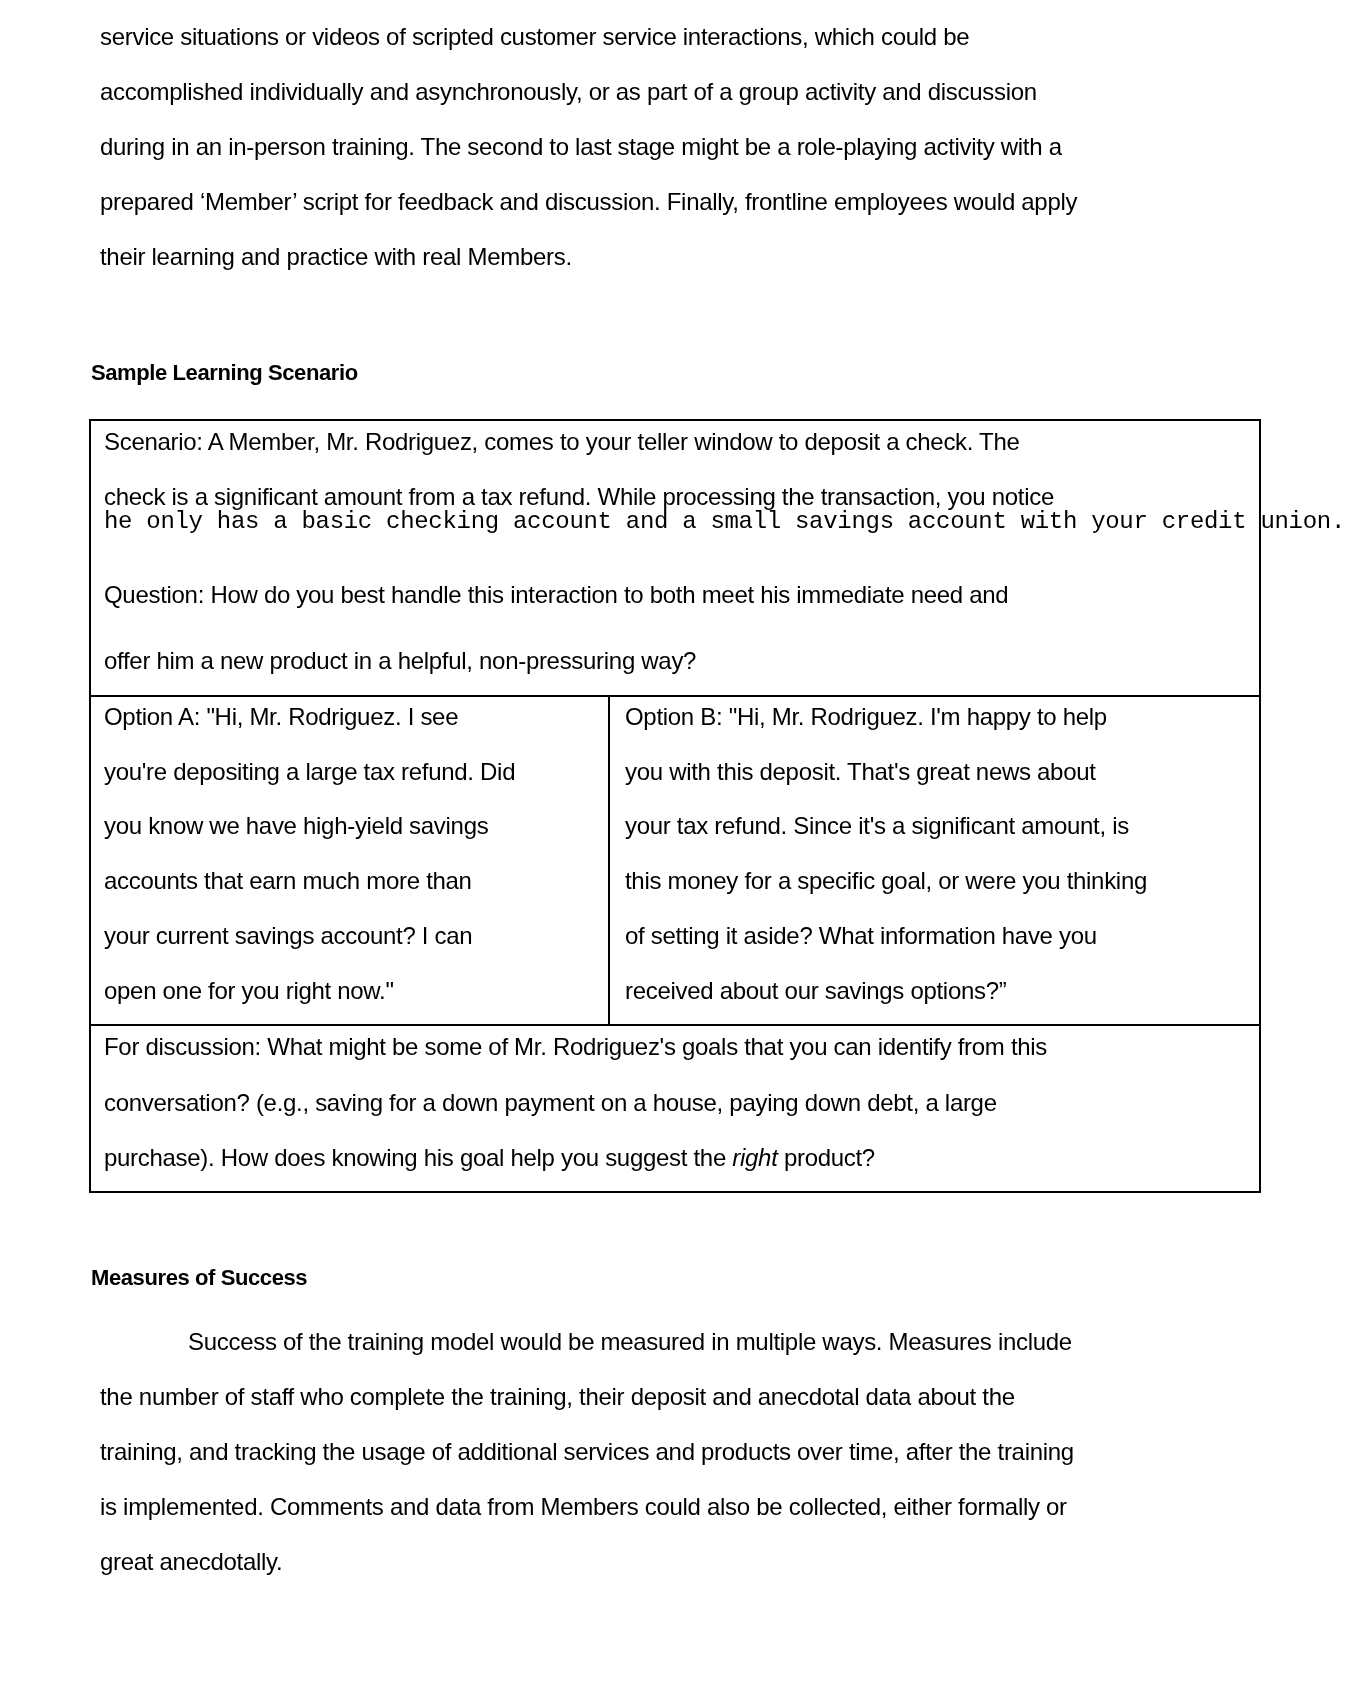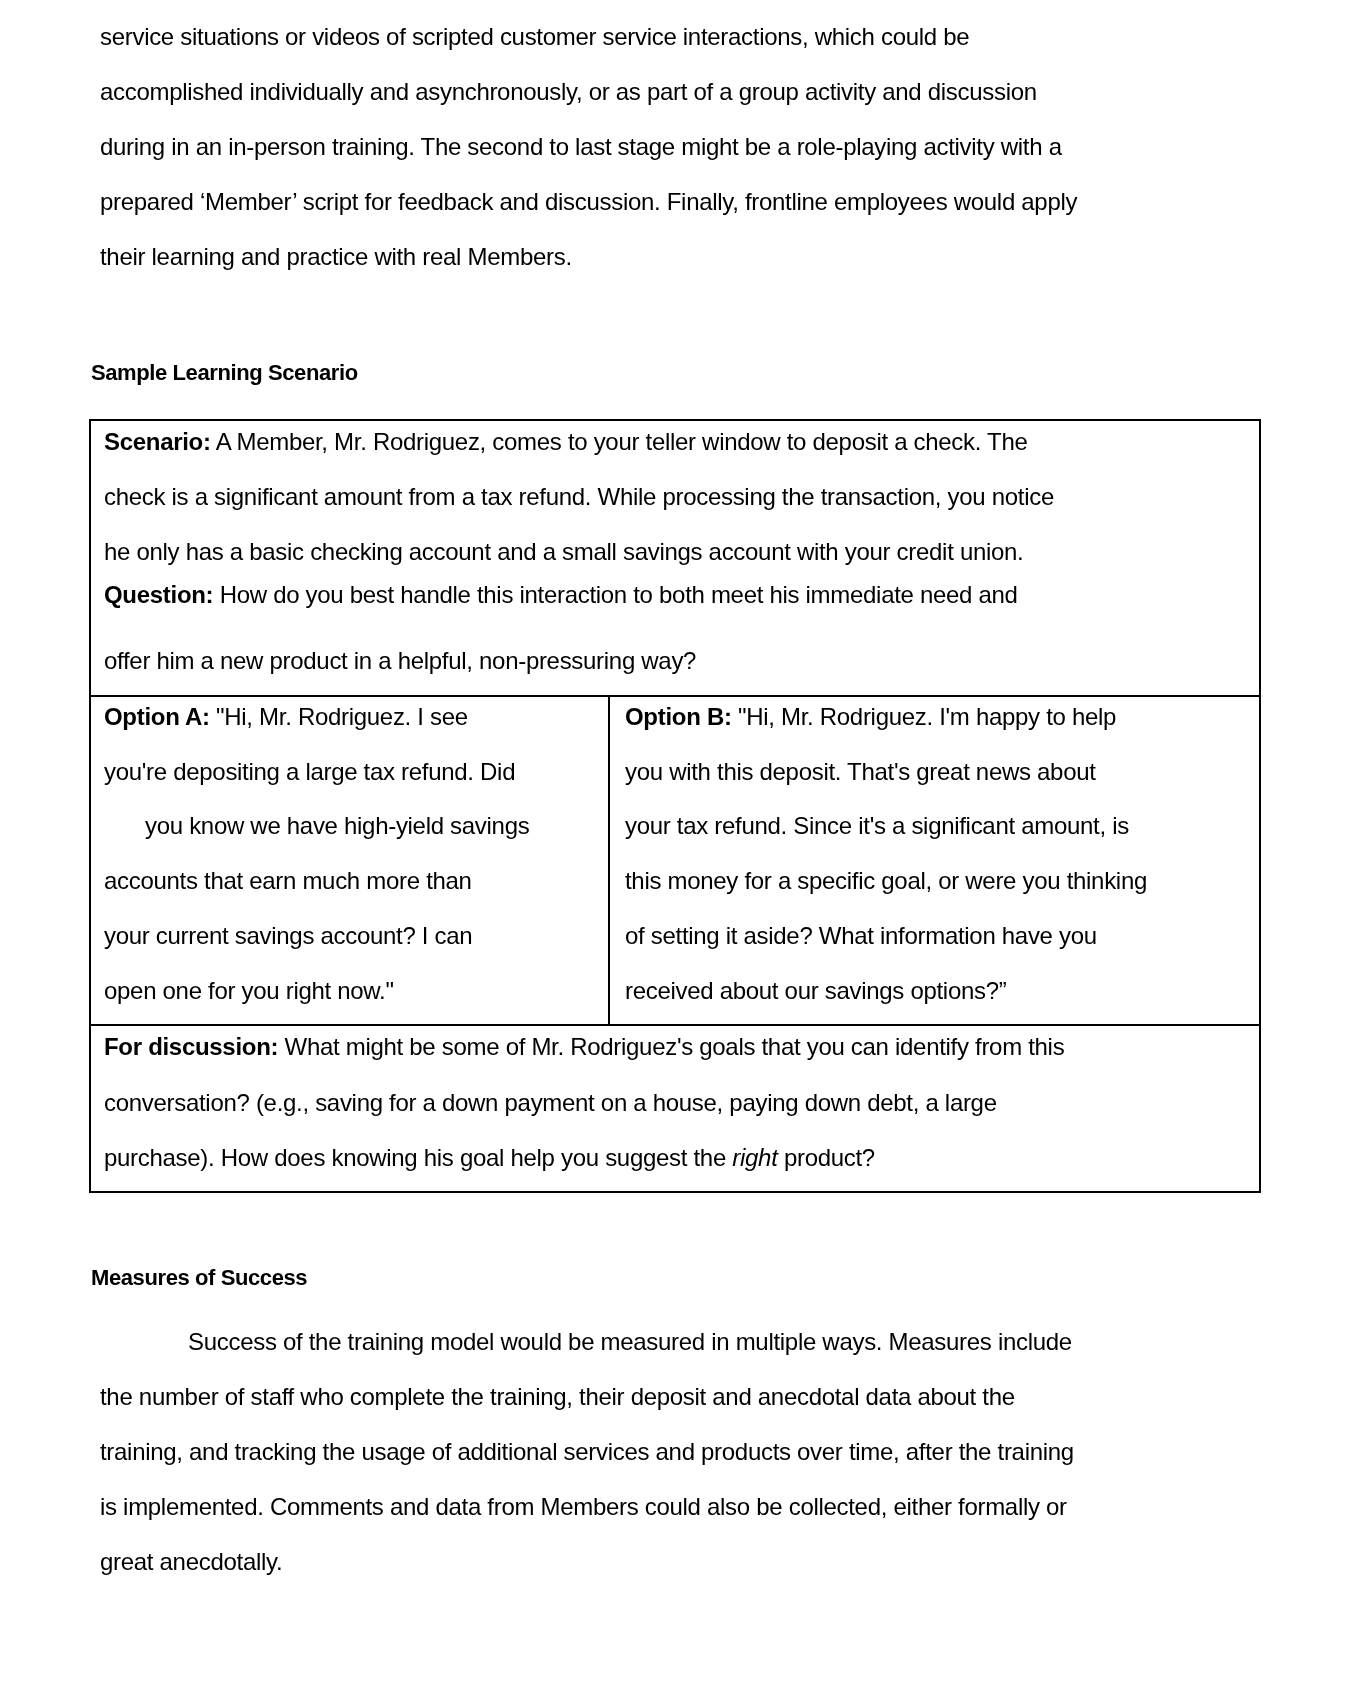--- a/index.html
+++ b/index.html
@@ -14,21 +14,21 @@
   .para { position: absolute; left: 92px; }
   .heading {
     position: absolute; left: 91px; font-weight: bold;
     font-size: 22px; line-height: 40px; white-space: nowrap; letter-spacing: -0.4px;
   }
   .tbl-border { position: absolute; background: #000; }
   .cell-line {
     position: absolute; white-space: nowrap;
     font-size: 24px; line-height: 30px; letter-spacing: -0.3px;
   }
-  b { font-weight: bold; }
+  b { font-weight: normal; }
   i { }
 </style>
 </head>
 <body>
 
 <div>
   <div class="line para" style="top:22px">service situations or videos of scripted customer service interactions, which could be</div>
   <div class="line para" style="top:77px">accomplished individually and asynchronously, or as part of a group activity and discussion</div>
   <div class="line para" style="top:132px">during in an in-person training.  The second to last stage might be a role-playing activity with a</div>
   <div class="line para" style="top:187px">prepared ‘Member’ script for feedback and discussion.  Finally, frontline employees would apply</div>
@@ -45,29 +45,29 @@
   <div class="tbl-border" style="left:1259px; top:419px; width:2px; height:774px;"></div>
 
   <div class="tbl-border" style="left:89px; top:695px; width:1172px; height:2px;"></div>
   <div class="tbl-border" style="left:89px; top:1024px; width:1172px; height:2px;"></div>
 
   <div class="tbl-border" style="left:608px; top:695px; width:2px; height:331px;"></div>
 
   <div>
     <div class="cell-line" style="left:104px; top:427px;"><b>Scenario:</b><span> A Member, Mr. Rodriguez, comes to your teller window to deposit a check. The</span></div>
     <div class="cell-line" style="left:104px; top:482px;">check is a significant amount from a tax refund. While processing the transaction, you notice</div>
-    <div class="cell-line" style="left:104px; top:537px;">he only has a basic checking account and a small savings account with your credit union.</div>
+    <div class="cell-line" style="left:104px; top:507px;font-family:Liberation Mono, monospace;">he only has a basic checking account and a small savings account with your credit union.</div>
     <div class="cell-line" style="left:104px; top:580px;"><b>Question:</b><span> How do you best handle this interaction to both meet his immediate need and</span></div>
     <div class="cell-line" style="left:104px; top:646px;">offer him a new product in a helpful, non-pressuring way?</div>
   </div>
 
   <div>
     <div class="cell-line" style="left:104px; top:702px;"><b>Option A:</b><span> "Hi, Mr. Rodriguez. I see</span></div>
     <div class="cell-line" style="left:104px; top:757px;">you're depositing a large tax refund. Did</div>
-    <div class="cell-line" style="left:104px; top:811px;margin-left:41px;">you know we have high-yield savings</div>
+    <div class="cell-line" style="left:104px; top:811px;">you know we have high-yield savings</div>
     <div class="cell-line" style="left:104px; top:866px;">accounts that earn much more than</div>
     <div class="cell-line" style="left:104px; top:921px;">your current savings account? I can</div>
     <div class="cell-line" style="left:104px; top:976px;">open one for you right now."</div>
   </div>
   <div>
     <div class="cell-line" style="left:625px; top:702px;"><b>Option B:</b><span> "Hi, Mr. Rodriguez. I'm happy to help</span></div>
     <div class="cell-line" style="left:625px; top:757px;">you with this deposit. That's great news about</div>
     <div class="cell-line" style="left:625px; top:811px;">your tax refund. Since it's a significant amount, is</div>
     <div class="cell-line" style="left:625px; top:866px;">this money for a specific goal, or were you thinking</div>
     <div class="cell-line" style="left:625px; top:921px;">of setting it aside? What information have you</div>

